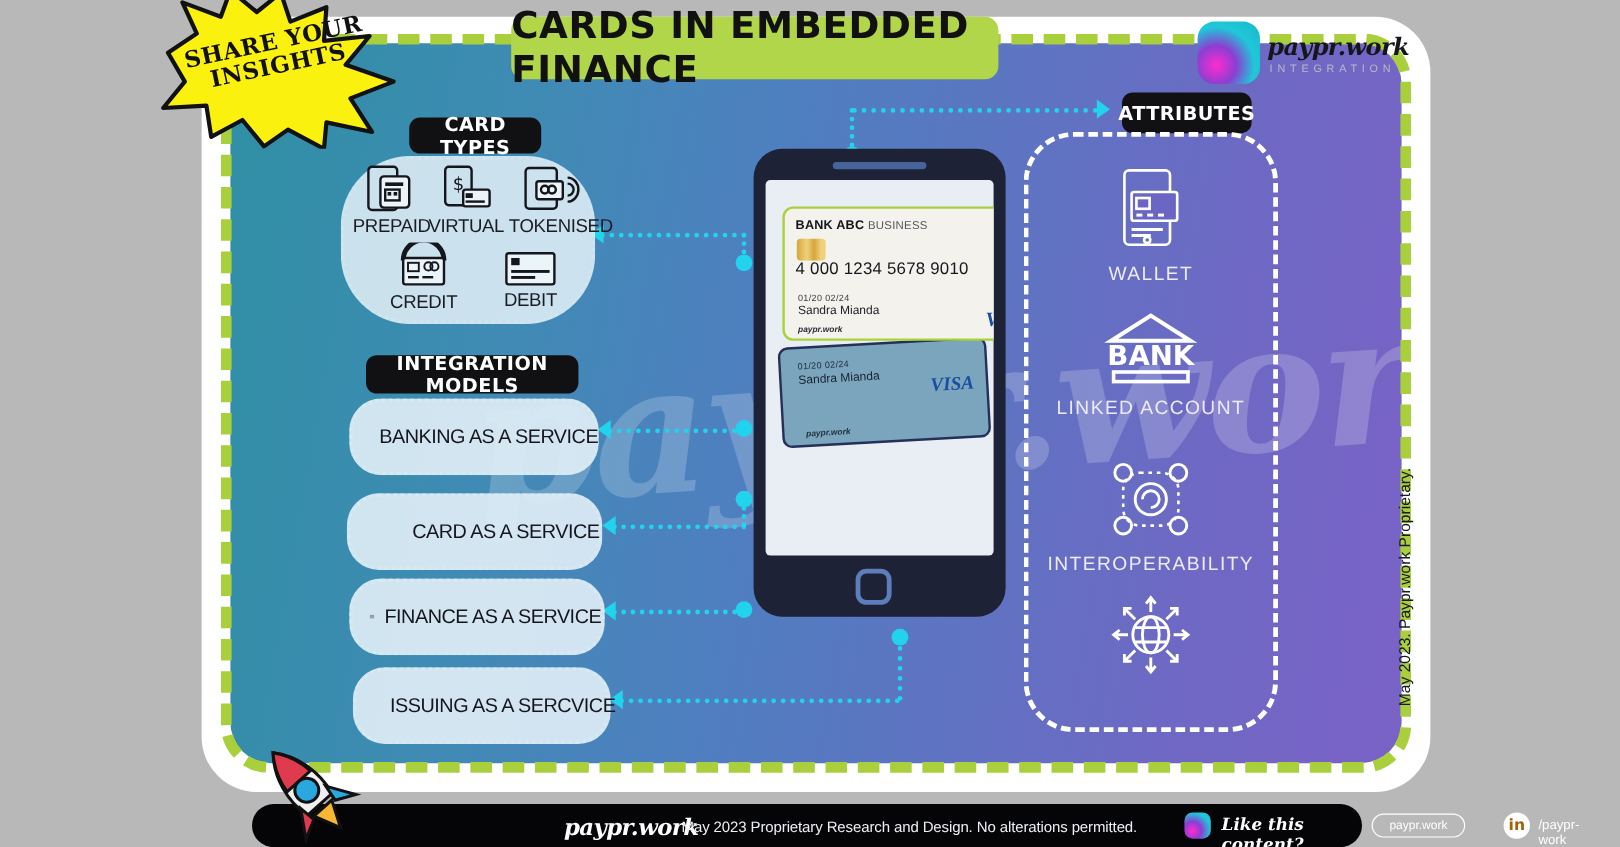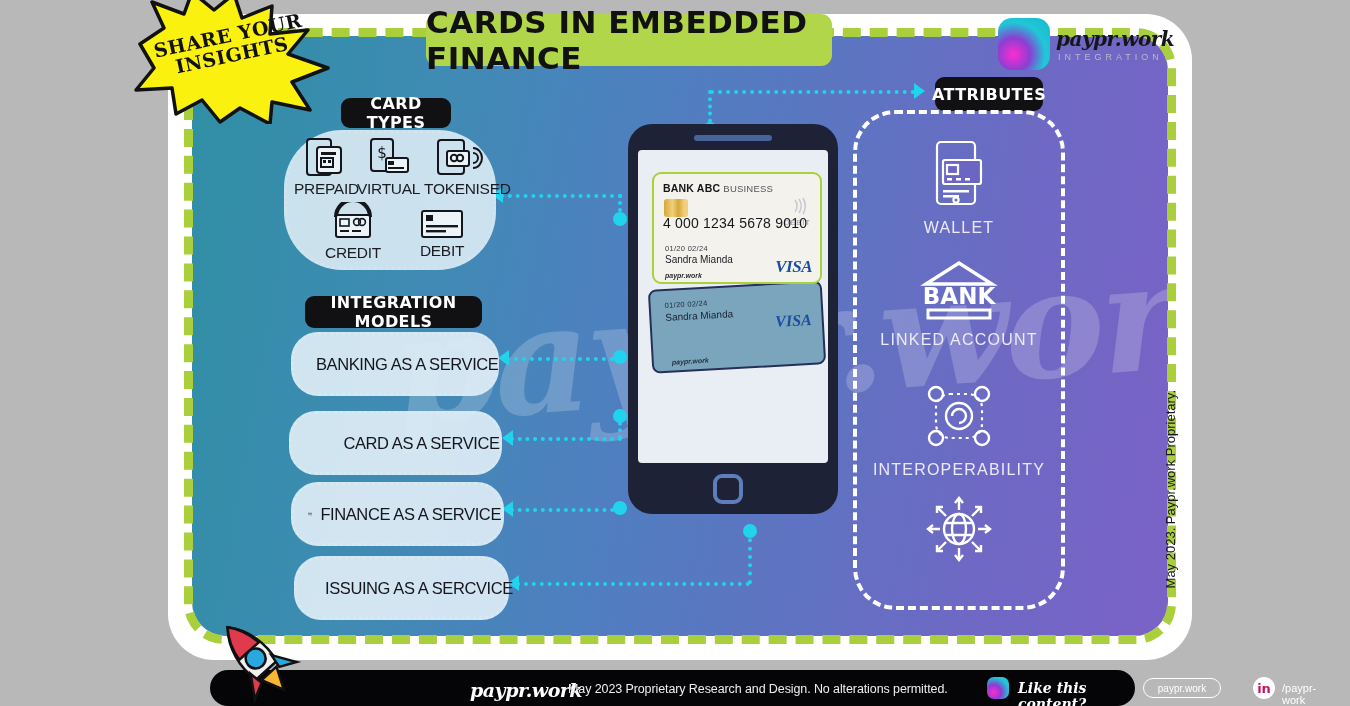--- a/index.html
+++ b/index.html
@@ -112,21 +112,21 @@
   }
 
   
   #card-back{
     position:absolute;left:12px;top:135px;width:170px;height:80px;
     background:#7ba5bd;border:2px solid #243058;border-radius:8px;
     transform:rotate(-3.2deg);
   }
   #card-front{
     position:absolute;left:14px;top:22px;width:166px;height:108px;
-    background:#f3f2ec;border:2.5px solid #a8d13a;border-radius:9px;
+    background:#f3f2ec;border:2.5px solid #a8d13a;border-radius:9px;padding-left:46px;
   }
   .c-bankname{position:absolute;left:9px;top:8px;font-size:10.5px;font-weight:700;
     font-family:"Liberation Sans",sans-serif;color:#14141a;letter-spacing:.2px;}
   .c-biz{font-weight:400;color:#55555f;font-size:9.5px;}
   .c-chip{position:absolute;left:10px;top:25px;width:24px;height:18px;border-radius:3px;
     background:linear-gradient(90deg,#d6a73a,#f0d07c 35%,#d6a73a 60%,#f0d07c 85%);}
   .c-debit{position:absolute;right:9px;top:44px;font-size:7.5px;color:#9a9aa2;letter-spacing:1px;}
   .c-num{position:absolute;left:9px;top:41px;font-size:14px;color:#17171d;
     font-family:"Liberation Sans",sans-serif;letter-spacing:.2px;}
   .c-dates{position:absolute;left:11px;top:70px;font-size:7.5px;color:#3a3a44;letter-spacing:.3px;}
@@ -227,21 +227,21 @@
   }
   #foot-btn{
     position:absolute;left:933px;top:8px;width:78px;height:20px;border-radius:10px;
     border:1.5px solid #fff;box-sizing:border-box;display:flex;align-items:center;
     justify-content:center;
   }
   #foot-btn span{font-size:10px;color:#fff;font-family:"Liberation Sans",sans-serif;}
   #foot-li{
     position:absolute;left:1043px;top:7px;width:22px;height:22px;border-radius:11px;
     background:#fff;display:flex;align-items:center;justify-content:center;
-    font-weight:700;font-size:13px;color:#be185d;font-family:"DejaVu Sans",sans-serif;
+    font-weight:700;font-size:13px;color:#a16207;font-family:"DejaVu Sans",sans-serif;
   }
   #foot-li-txt{
     position:absolute;left:1072px;top:12px;font-size:11px;color:#fff;
     font-family:"Liberation Sans",sans-serif;
   }
 </style>
 </head>
 <body>
 
 <div class="stage">

